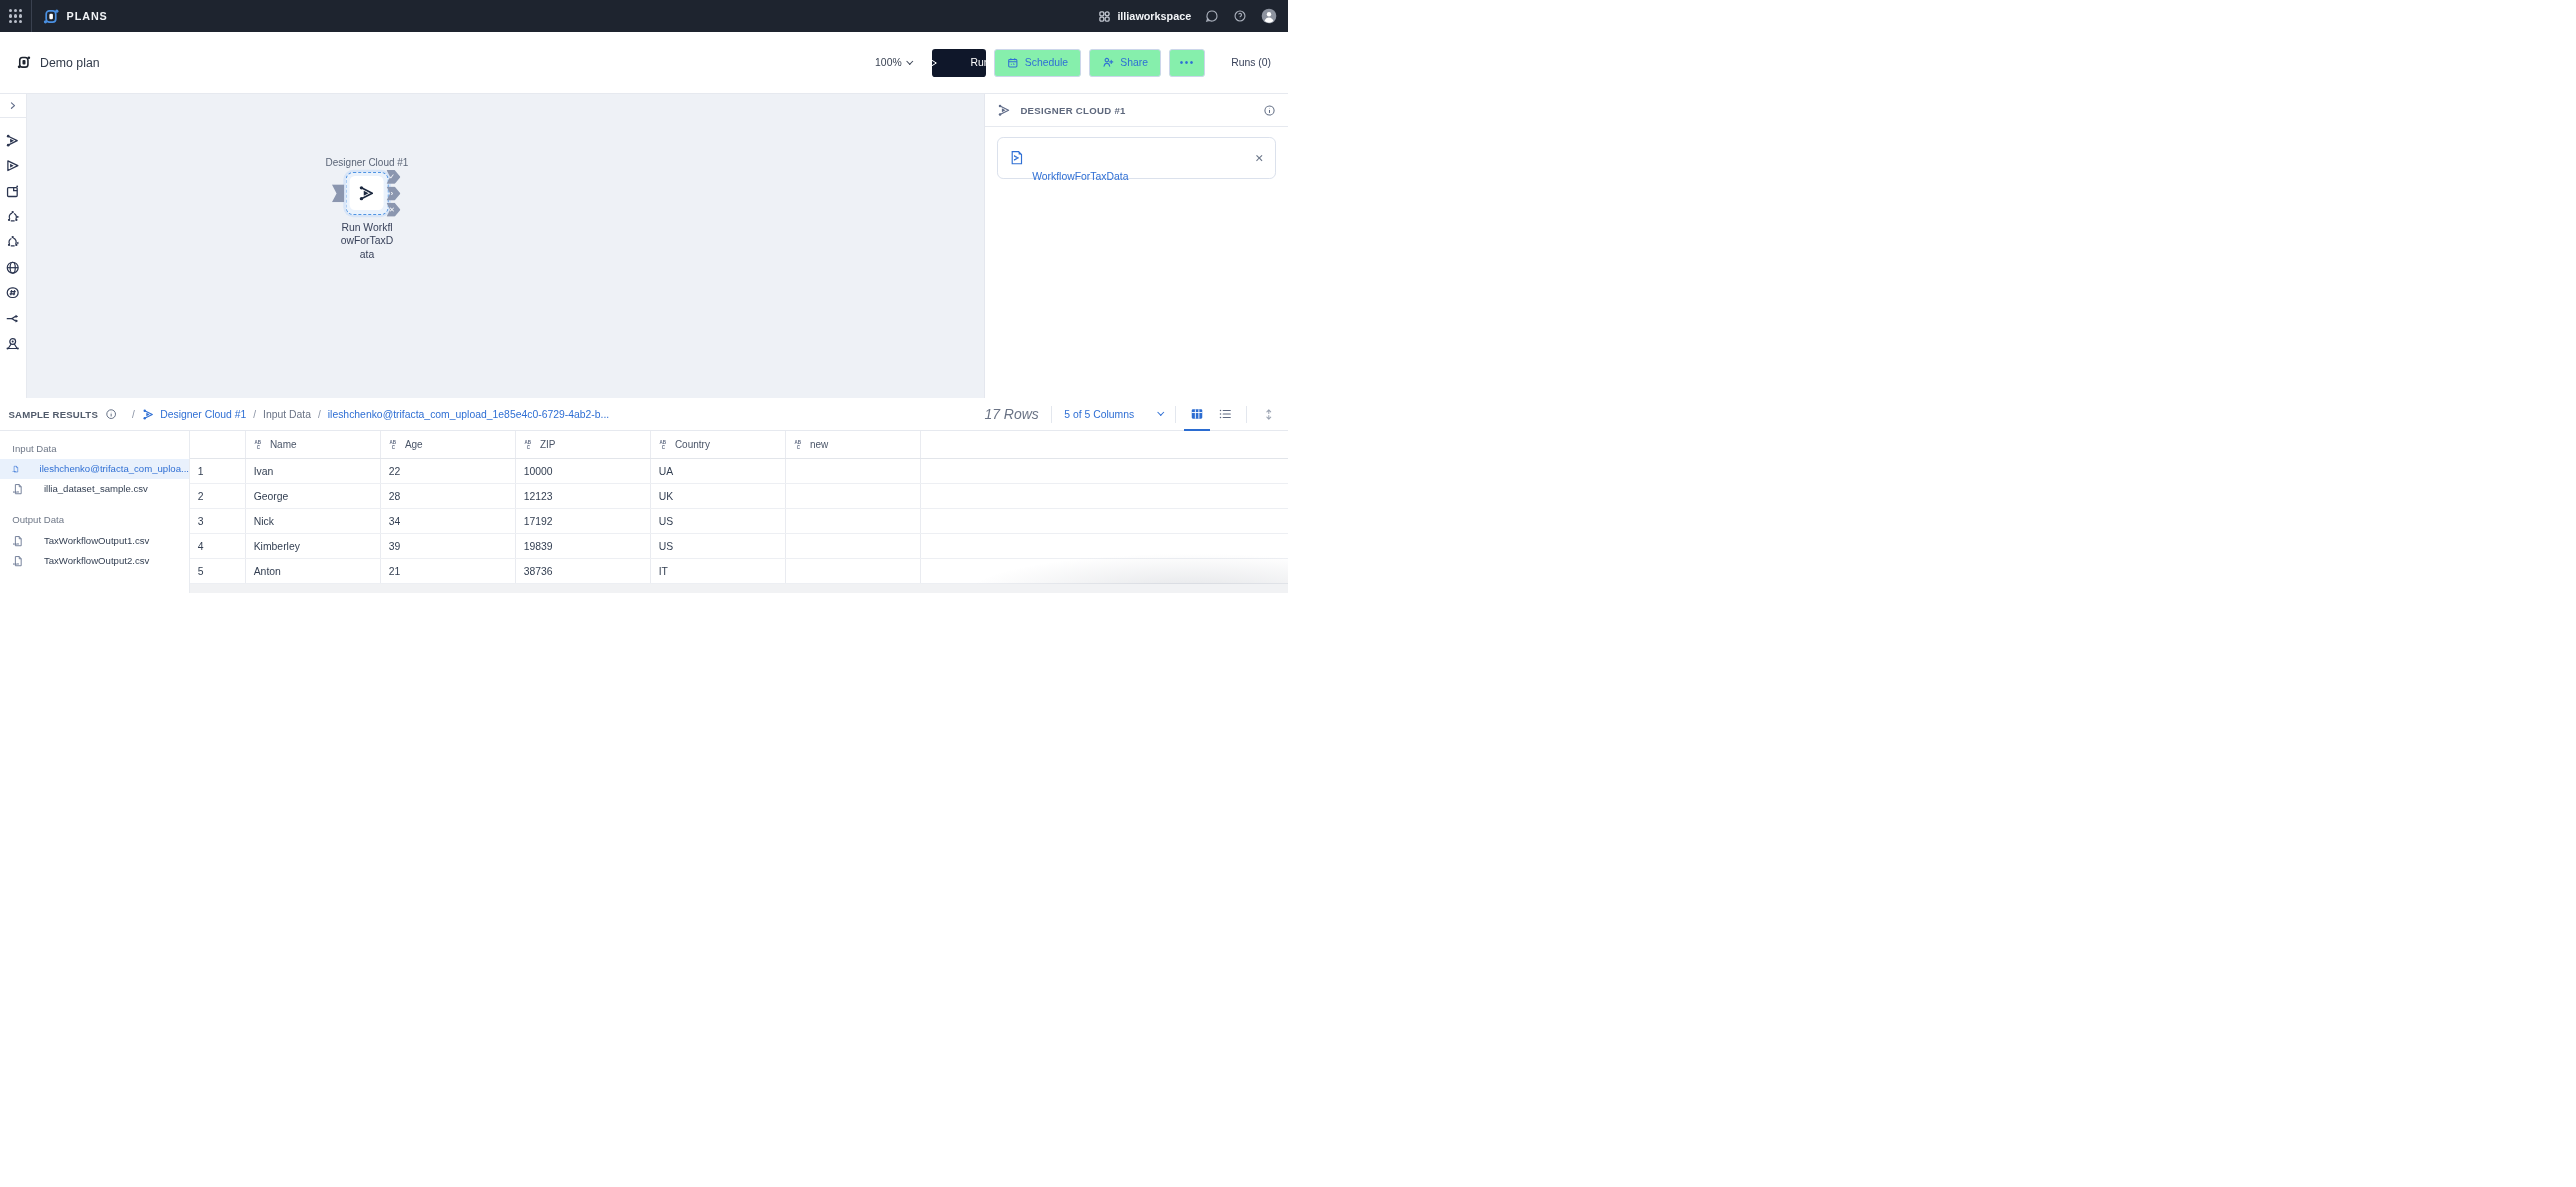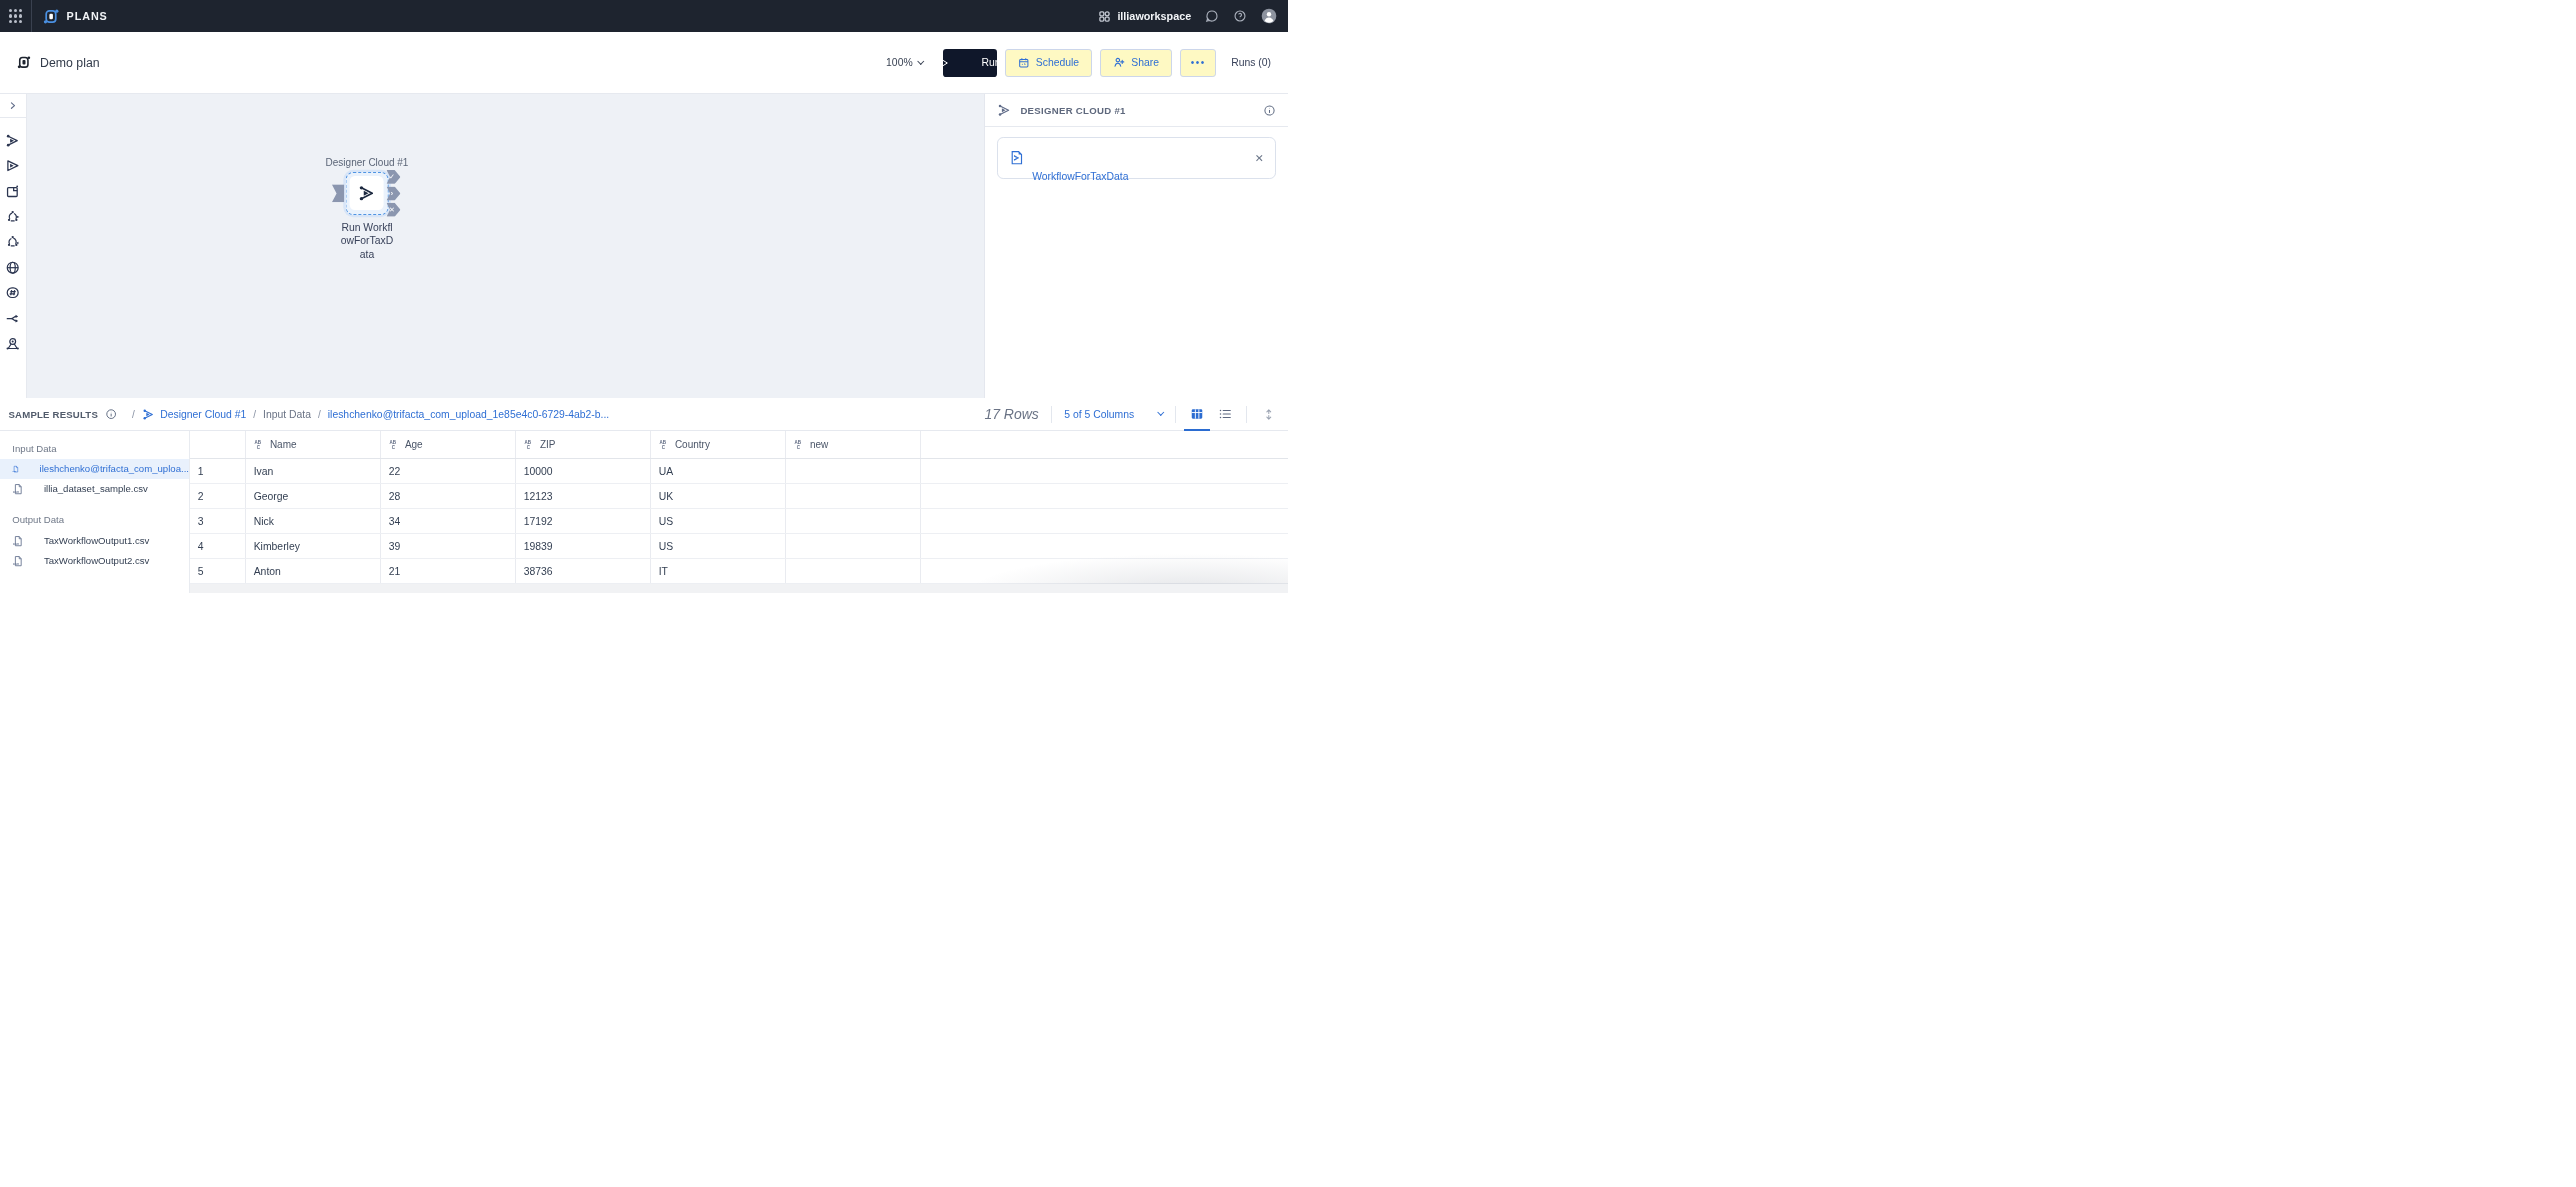--- a/index.html
+++ b/index.html
@@ -26,23 +26,23 @@
   .plan-title { font-size:12.3px; color:#323b4a; }
   .header-controls { margin-left:auto; display:flex; align-items:center; }
   .zoom-ctl { display:flex; align-items:center; gap:3.9px; font-size:10.4px; color:#3a4354;
     cursor:pointer; margin-right:21px; }
   .chev-down { width:5.4px; height:5.4px; border-right:1.2px solid #3a4354; border-bottom:1.2px solid #3a4354;
     transform:rotate(45deg) translateY(-1.5px); }
   .chev-down.blue { border-color:#2f6fd4; }
   .btn { height:28px; border-radius:3.1px; display:flex; align-items:center; justify-content:center;
     gap:6.2px; font-size:10.4px; cursor:pointer; }
   .btn-primary { background:#0f172a; color:#fff; width:54px; margin-right:8.5px;gap:32px; }
-  .btn-outline { background:#fef9c3; border:0.8px solid #ccd6ea; color:#2f6fd4; padding:0 11.6px; margin-right:8.5px; }
+  .btn-outline { background:#86efac; border:0.8px solid #ccd6ea; color:#2f6fd4; padding:0 11.6px; margin-right:8.5px; }
   .btn-more { width:36px; margin-right:0; color:#2f6fd4; font-size:10px; letter-spacing:1.5px; }
-  .runs-label { font-size:10.4px; color:#39425a; margin-left:15px; cursor:pointer; }
+  .runs-label { font-size:10.4px; color:#39425a; margin-left:26px; cursor:pointer; }
 
   
   .mid { display:flex; height:304px; }
   .rail { width:27px; background:#fff; border-right:0.8px solid #e6e9ef; display:flex;
     flex-direction:column; align-items:center; padding-top:3.9px; }
   .rail-toggle { height:16px; display:flex; align-items:center; justify-content:center;
     width:100%; cursor:pointer; }
   .rail-divider { width:27px; height:0.8px; background:#e6e9ef; margin-top:3.1px; }
   .rail-items { padding-top:10px; display:flex; flex-direction:column; }
   .rail-item { height:25.4px; width:27px; display:flex; align-items:center; justify-content:center; cursor:pointer; }

